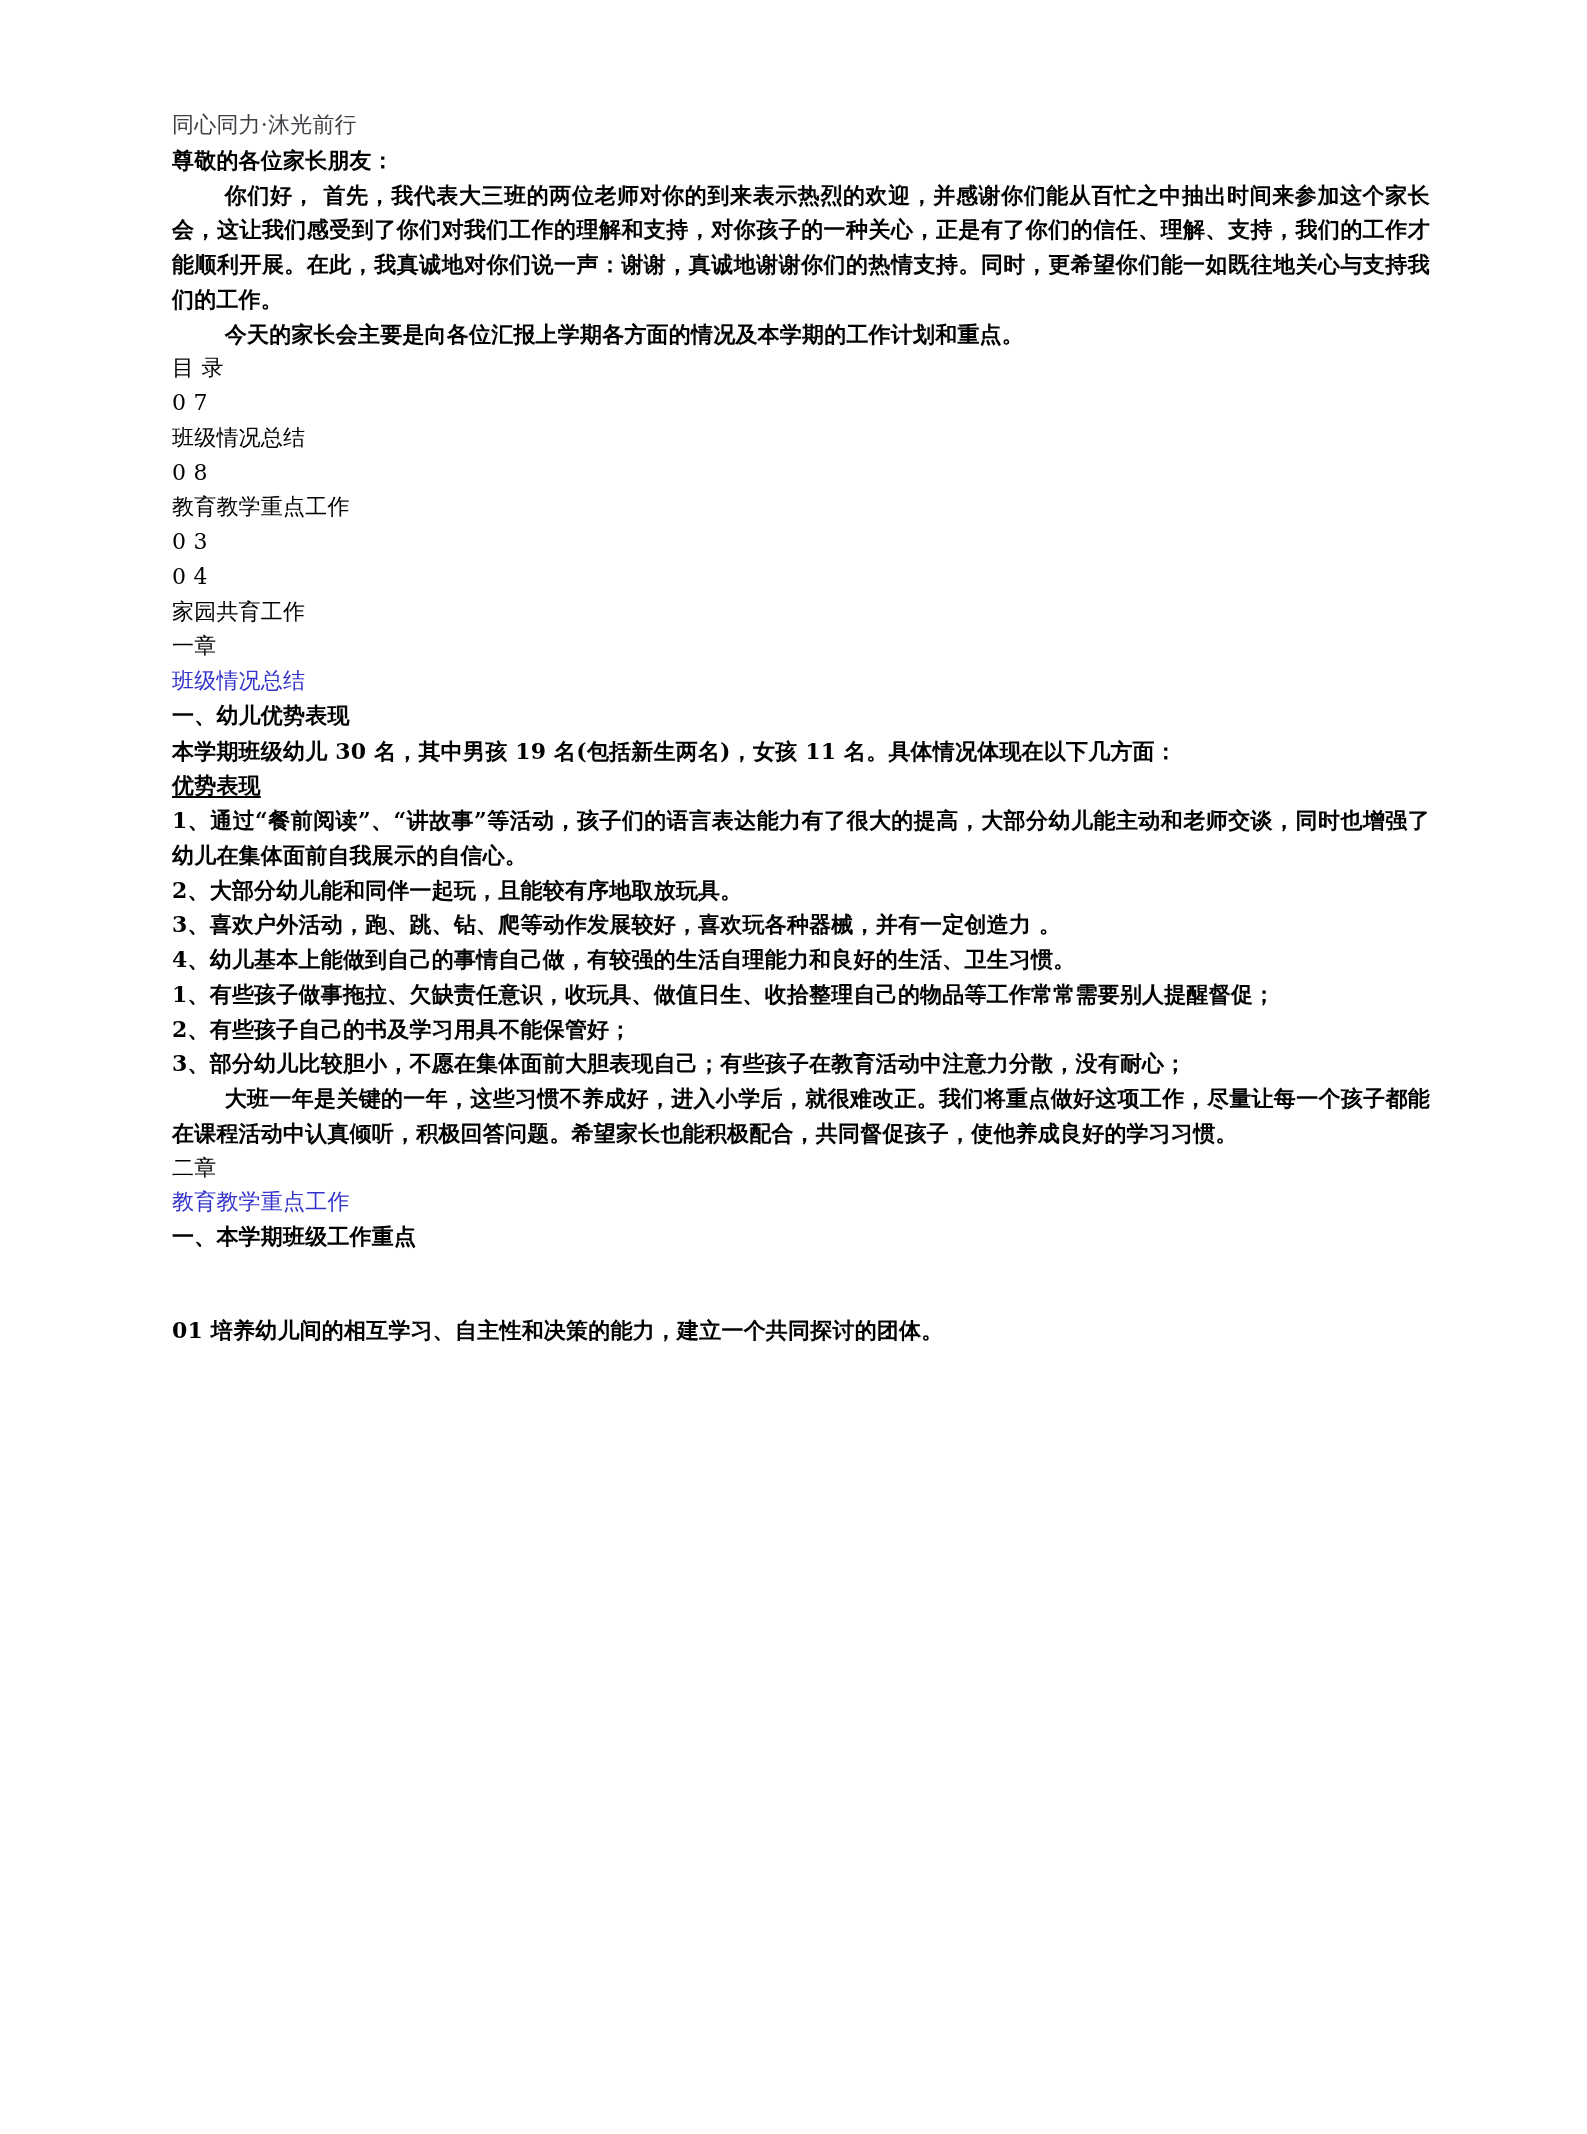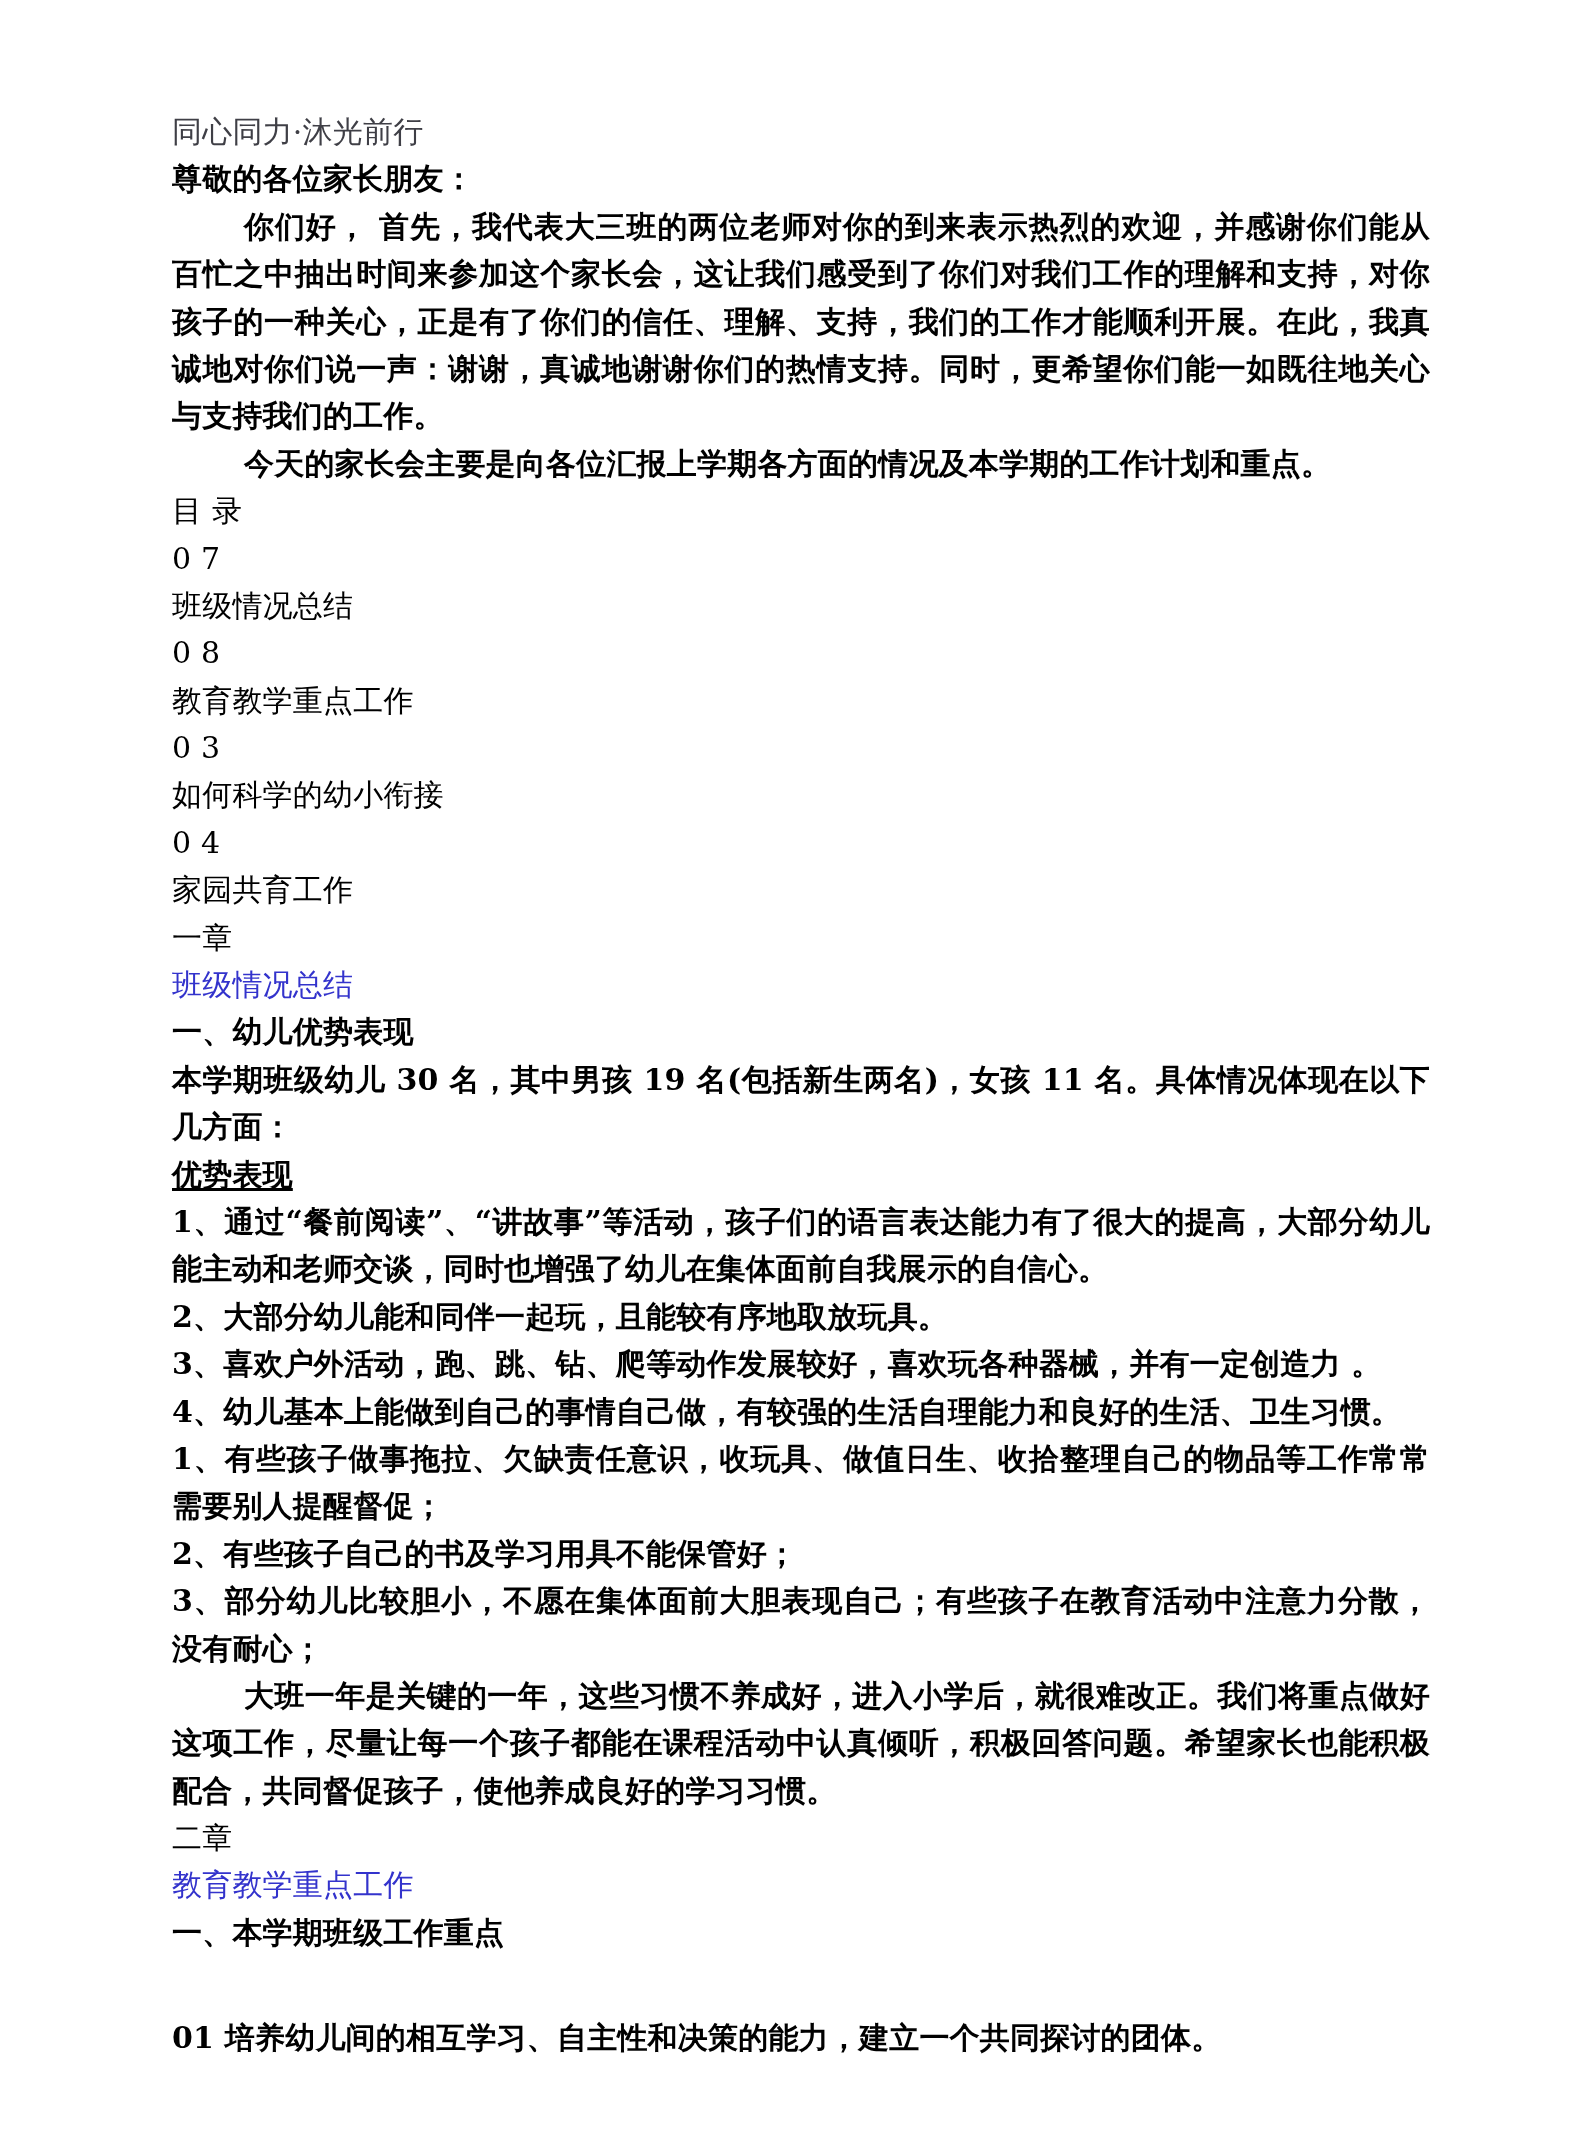--- a/index.html
+++ b/index.html
@@ -24,21 +24,21 @@
     background: #ffffff;
   }
   .doc-body {
     width: 1258px;
   }
 
   
   p.line {
     margin: 0;
     padding: 0;
-    font-size: 30px;
+    font-size: 22px;
     line-height: 1.58;
     text-align: justify;
     text-justify: inter-ideograph;
     letter-spacing: 0.2px;
   }
 
   
   .caption-line {
     font-size: 29px;
     line-height: 1.48;
@@ -119,21 +119,20 @@
     <div class="toc">
       <p class="line toc-line toc-title">目    录</p>
 
       <p class="line toc-line toc-num">0 7</p>
       <p class="line toc-line">班级情况总结</p>
 
       <p class="line toc-line toc-num">0 8</p>
       <p class="line toc-line">教育教学重点工作</p>
 
       <p class="line toc-line toc-num">0 3</p>
-      <p class="line toc-line">如何科学的幼小衔接</p>
 
       <p class="line toc-line toc-num">0 4</p>
       <p class="line toc-line">家园共育工作</p>
     </div>
 
     <p class="line chapter-mark">一章</p>
 
     <p class="line blue-heading" style="color: rgb(51, 51, 204);">班级情况总结</p>
 
     <p class="line sec-heading">一、幼儿优势表现</p>

